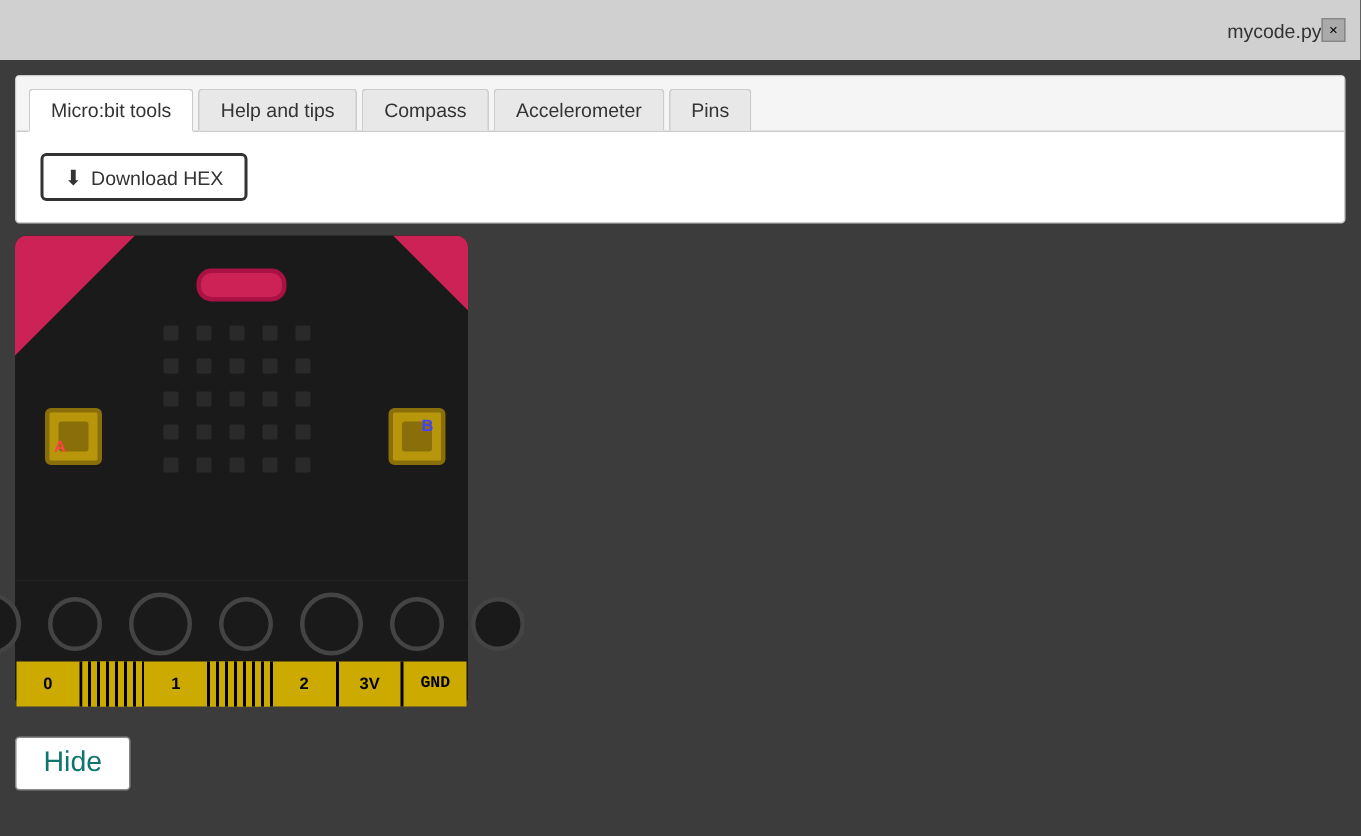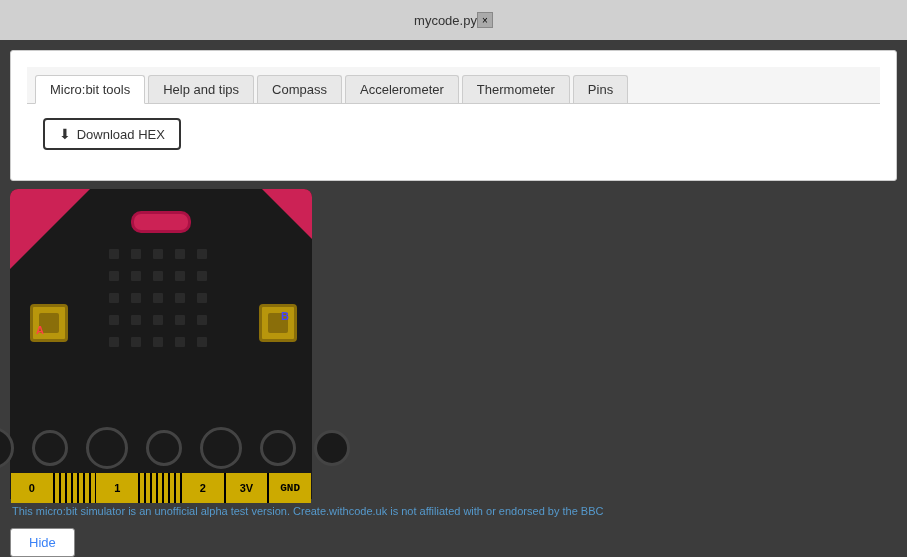--- a/index.html
+++ b/index.html
@@ -11,21 +11,21 @@
       height: 557px;
       overflow: hidden;
     }
 
     
     .title-bar {
       background: #d0d0d0;
       padding: 20px 10px;
       display: flex;
       align-items: center;
-      justify-content: center;
+      justify-content: flex-end;
       height: 36px;
     }
     .title-bar-title {
       font-size: 13px;
       color: #333;
     }
     .title-bar-close {
       width: 16px;
       height: 16px;
       background: #aaa;
@@ -42,21 +42,21 @@
       background: #3c3c3c;
       padding: 10px;
       height: calc(557px - 36px);
     }
 
     
     .white-panel {
       background: #fff;
       border: 1px solid #ccc;
       border-radius: 3px;
-      padding: 16px;
+      padding: 0;
     }
 
     
     .tabs {
       display: flex;
       border-bottom: 1px solid #ccc;
       background: #f5f5f5;
       padding: 0 8px;
       padding-top: 8px;
     }
@@ -274,28 +274,28 @@
     
     .disclaimer {
       color: #5599cc;
       font-size: 11px;
       margin-top: 6px;
       padding: 0 2px;
     }
 
     
     .hide-btn {
-      margin-top: 11px;
+      margin-top: 24px;
       padding: 6px 18px;
       background: #fff;
       border: 1px solid #888;
       border-radius: 3px;
       cursor: pointer;
-      font-size: 13px;
-      color: #3b82f6;
+      font-size: 19px;
+      color: #0f766e;
     }
 
     .download-icon {
       font-size: 14px;
     }
   </style>
 </head>
 <body>
 
 <div class="title-bar">
@@ -314,23 +314,20 @@
         <span>Micro:bit tools</span>
       </div>
       <div class="tab">
         <span>Help and tips</span>
       </div>
       <div class="tab">
         <span>Compass</span>
       </div>
       <div class="tab">
         <span>Accelerometer</span>
-      </div>
-      <div class="tab">
-        <span>Thermometer</span>
       </div>
       <div class="tab">
         <span>Pins</span>
       </div>
     </div>
 
     <div class="toolbar">
       <button class="btn">
         <span class="download-icon">⬇</span>
         <span>Download HEX</span>
@@ -415,19 +412,18 @@
         <div class="pin-label">
           <span>3V</span>
         </div>
         <div class="pin-label">
           <span>GND</span>
         </div>
       </div>
     </div>
 
     
-    <div class="disclaimer">This micro:bit simulator is an unofficial alpha test version. Create.withcode.uk is not affiliated with or endorsed by the BBC</div>
 
     
     <button class="hide-btn">Hide</button>
 
   </div>
 </div>
 
 </body></html>

